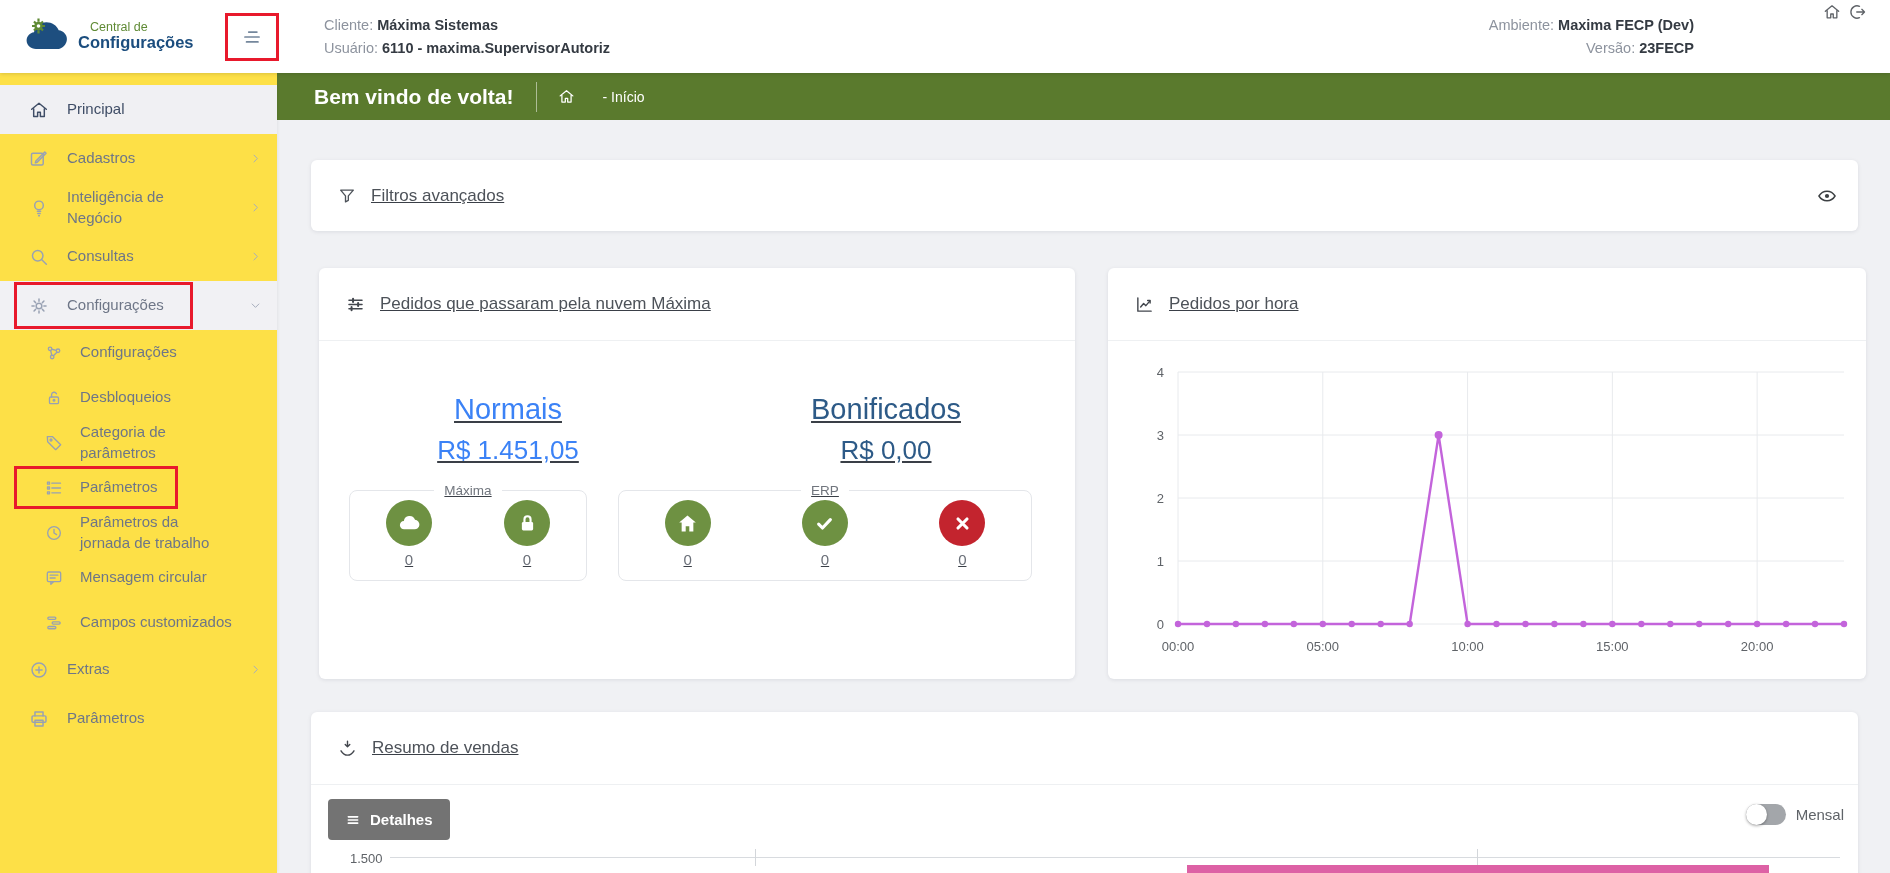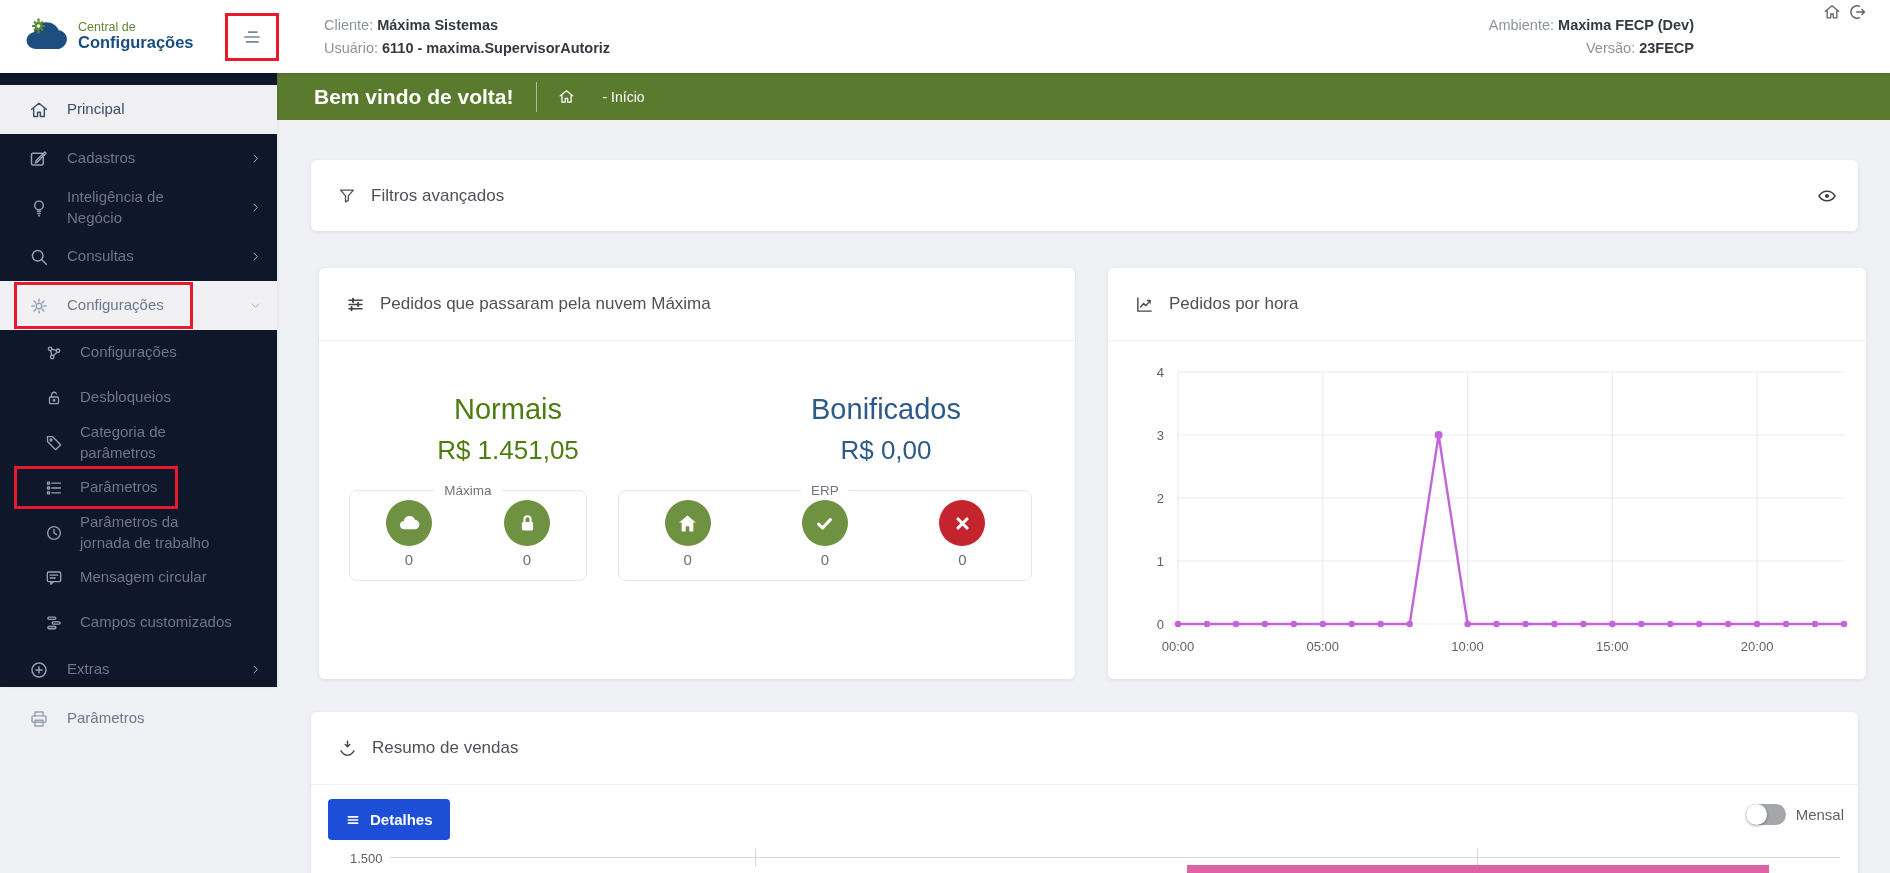--- a/index.html
+++ b/index.html
@@ -5,35 +5,35 @@
   html,body{margin:0;padding:0;background:#d8d9dd;}
   .page{position:relative;width:1890px;height:873px;overflow:hidden;background:#f0f1f4;
         font-family:"Liberation Sans","DejaVu Sans",sans-serif;color:#3a3f47;}
 
   
   .header{position:absolute;left:0;top:0;width:100%;height:73px;background:#fff;
           box-shadow:0 1px 4px rgba(0,0,0,.14);display:flex;align-items:center;z-index:20;}
   .header-left{display:flex;align-items:center;width:300px;padding-left:24px;gap:38px;flex:none;}
   .logo{display:flex;align-items:center;gap:8px;}
   .logo-text{line-height:1.05;}
-  .logo-l1{display:block;color:#5f8a34;font-size:12.5px;}
+  .logo-l1{display:block;color:#5f8a34;font-size:12.5px;margin-left:12px;}
   .logo-l2{display:block;color:#1b4d7e;font-size:16.5px;font-weight:bold;}
   .menu-btn{position:relative;width:40px;height:36px;display:flex;align-items:center;justify-content:center;
             color:#74879c;cursor:pointer;background:#fff;border:none;}
   .menu-btn::after{content:'';position:absolute;inset:-6px -7px;border:3px solid #e8192c;pointer-events:none;}
   .header-info{display:flex;flex-direction:column;gap:7px;font-size:14.5px;}
   .kv .k{color:#8d939e;}
   .kv .v{color:#343a42;font-weight:bold;}
   .header-spacer{flex:1;}
   .header-env{display:flex;flex-direction:column;gap:7px;font-size:14.5px;text-align:right;margin-right:196px;}
   .header-actions{position:absolute;right:22px;top:2px;display:flex;gap:6px;}
   .header-actions .act{width:20px;height:20px;color:#5f6368;cursor:pointer;}
 
   
-  .sidebar{position:absolute;left:0;top:73px;width:277px;height:614px;background:#0f172a;
+  .sidebar{position:absolute;left:0;top:73px;width:277px;height:800px;background:#fde047;
            box-shadow:1px 0 3px rgba(0,0,0,.06);padding-top:12px;box-sizing:border-box;z-index:10;}
   .side-item{position:relative;display:flex;align-items:center;padding:0 14px 0 28px;min-height:49px;
              cursor:pointer;color:#6e7687;font-size:15px;box-sizing:border-box;}
   .side-item .si-icon{width:22px;height:22px;margin-right:17px;color:#98a1b3;flex:none;}
   .side-item .si-label{width:152px;line-height:1.35;flex:none;}
   .side-item .si-chev{margin-left:auto;width:15px;height:15px;color:#a6adbc;}
   .side-item.sub{padding-left:44px;min-height:45px;}
   .side-item.sub .si-icon{width:20px;height:20px;margin-right:16px;}
   .side-item.active{background:#f0f0f3;color:#3f4d66;}
   .side-item.active .si-icon{color:#3f4d66;}
@@ -45,59 +45,59 @@
   
   .banner{position:absolute;left:277px;top:73px;width:1613px;height:47px;background:#5a7a2d;color:#fff;
           display:flex;align-items:center;box-sizing:border-box;padding-left:37px;}
   .banner-title{font-size:21px;font-weight:bold;}
   .banner-div{width:1px;height:30px;background:rgba(255,255,255,.5);margin:0 20px 0 22px;}
   .banner-home{width:19px;height:19px;color:#fff;}
   .banner-crumb{font-size:14px;margin-left:27px;}
 
   
   .main{position:absolute;left:277px;top:120px;width:1613px;height:723px;box-sizing:border-box;
-        padding:0 32px 0 34px;}
+        padding:0 32px 0 34px;text-decoration:underline;}
   .card{background:#fff;border-radius:6px;box-shadow:0 1px 4px rgba(16,24,40,.09);box-sizing:border-box;}
   .card-head{display:flex;align-items:center;height:72px;padding:0 26px;border-bottom:1px solid #eef0f2;
              font-size:17px;color:#4d5259;}
   .card-head .ch-icon{width:21px;height:21px;margin-right:14px;color:#42464d;flex:none;}
 
   .filters-card{margin-top:40px;height:71px;display:flex;align-items:center;padding:0 20px 0 26px;}
   .filters-card .ch-icon{width:20px;height:20px;margin-right:14px;color:#4d5259;}
   .filters-title{font-size:17px;color:#4d5259;}
   .eye-btn{margin-left:auto;width:22px;height:22px;color:#3c4043;cursor:pointer;}
 
   .cards-row{display:flex;gap:33px;margin-top:37px;height:411px;margin-left:8px;}
   .card-pn{width:756px;flex:none;}
   .card-ph{flex:1;}
 
   .pn-values{display:flex;margin-top:52px;}
   .pn-col{flex:1;text-align:center;}
   .pn-label{font-size:29px;}
   .pn-value{font-size:26px;margin-top:9px;}
-  .pn-col.green .pn-label,.pn-col.green .pn-value{color:#4d7c0f;}
+  .pn-col.green .pn-label,.pn-col.green .pn-value{color:#3b82f6;}
   .pn-col.navy .pn-label,.pn-col.navy .pn-value{color:#2d5a87;}
   .pn-groups{display:flex;gap:31px;padding:0 30px;margin-top:17px;}
   fieldset.grp{border:1px solid #e4e6ea;border-radius:8px;margin:0;padding:2px 0 12px;}
   fieldset.grp legend{margin:0 auto;padding:0 10px;font-size:13.5px;color:#70757d;}
   .grp-1{width:236px;margin-left:9px;}
   .grp-2{width:412px;}
   .grp-row{display:flex;justify-content:space-around;}
   .counter{display:flex;flex-direction:column;align-items:center;}
   .circle{width:46px;height:46px;border-radius:50%;display:flex;align-items:center;justify-content:center;}
   .circle svg{width:27px;height:27px;}
   .counter .cnt-val{margin-top:5px;font-size:15px;color:#6a6f78;}
 
   .chart-wrap{padding:8px 8px 0 10px;}
   .chart-wrap svg .tick{font-size:13px;fill:#5f6368;font-family:"Liberation Sans",sans-serif;}
 
   
   .card-rs{position:relative;margin-top:33px;height:240px;}
   .btn-detalhes{position:absolute;left:17px;top:87px;display:flex;align-items:center;gap:9px;
-                background:#1d4ed8;color:#fff;border:none;border-radius:4px;height:41px;padding:0 17px;
+                background:#737373;color:#fff;border:none;border-radius:4px;height:41px;padding:0 17px;
                 font-size:15px;font-weight:bold;cursor:pointer;font-family:inherit;}
   .btn-detalhes .bd-icon{width:16px;height:16px;}
   .toggle-wrap{position:absolute;right:14px;top:92px;display:flex;align-items:center;gap:10px;}
   .toggle{position:relative;width:40px;height:21px;border-radius:11px;background:#a3a6aa;cursor:pointer;}
   .toggle .knob{position:absolute;left:0px;top:-0px;width:21px;height:21px;border-radius:50%;background:#fff;
                 box-shadow:0 1px 3px rgba(0,0,0,.35);}
   .toggle-label{font-size:15px;color:#5f6368;}
   .rs-ytick{position:absolute;left:39px;top:139px;font-size:13px;color:#5f6368;}
   .rs-gridline{position:absolute;left:79px;right:18px;top:145px;border-top:1px solid #d8dbdf;}
   .rs-tick{position:absolute;top:137px;width:1px;height:17px;background:#d3d6da;}

